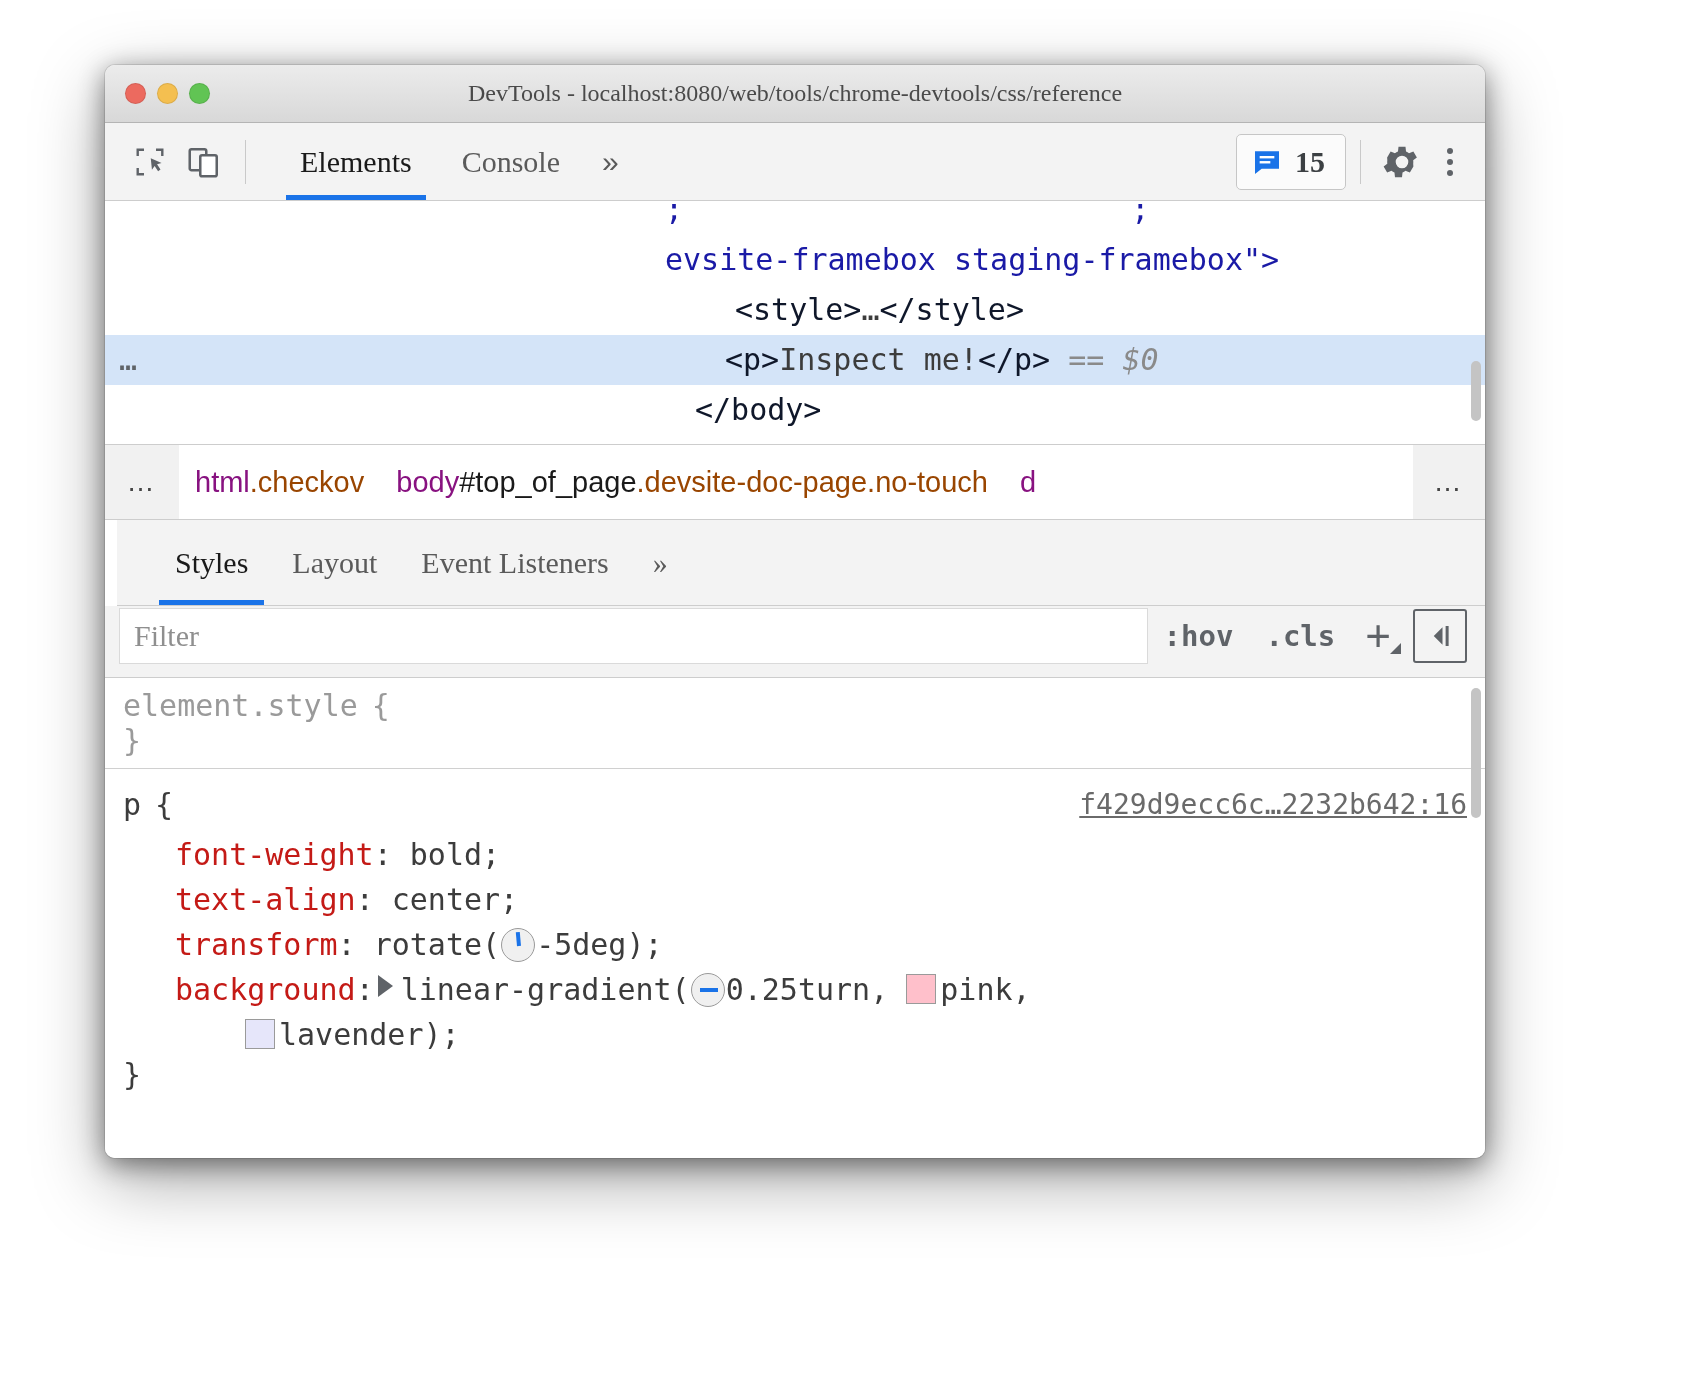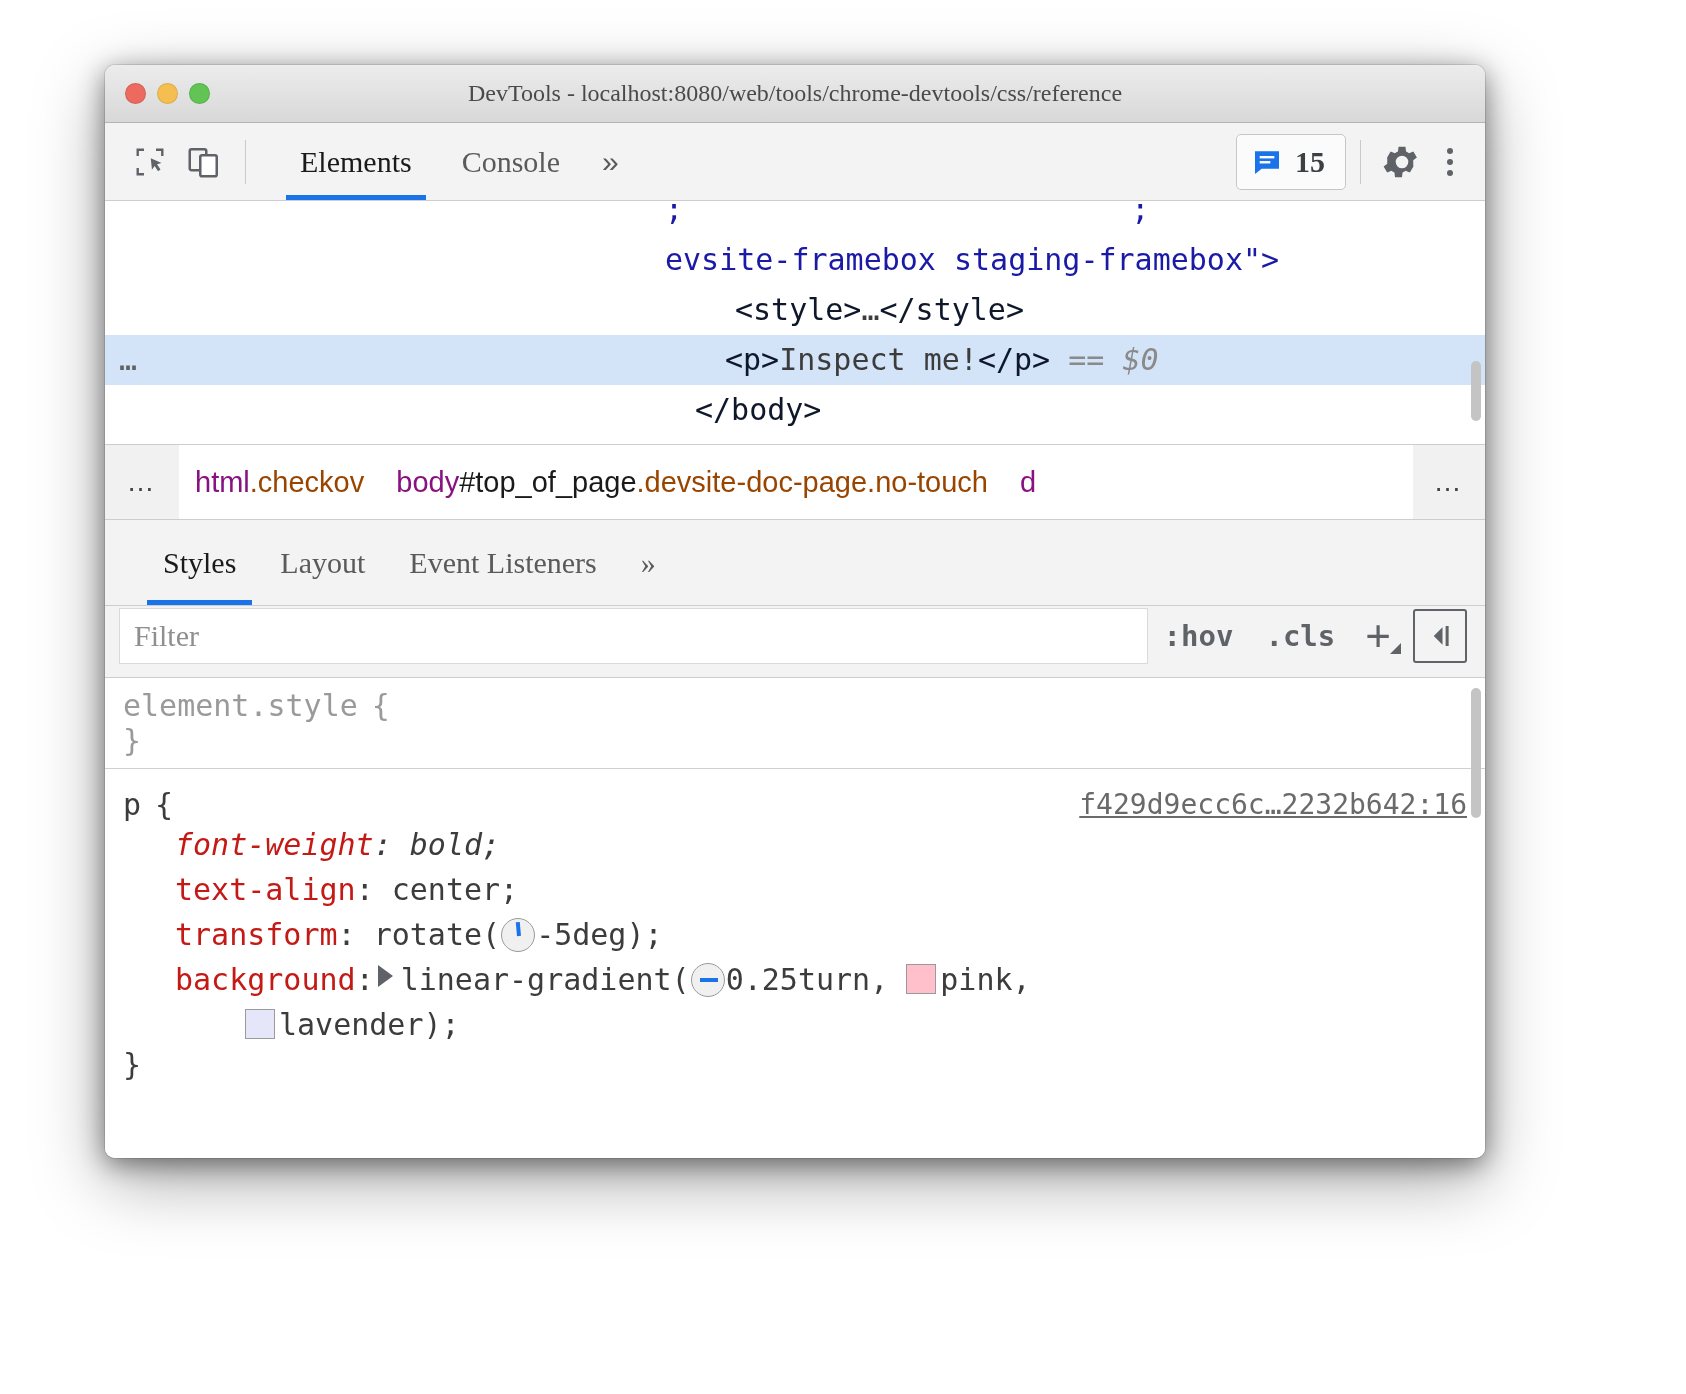--- a/index.html
+++ b/index.html
@@ -129,21 +129,21 @@
   .crumb-right {
     margin-left:auto; flex:none; height:100%; width: 72px;
     background:#f1f1f1; display:flex; align-items:center; justify-content:center;
     color:#444; letter-spacing:3px; font-size:28px;
   }
 
   
   .sp-tabs {
     flex:none; height: 86px; background:#f3f3f3;
     border-bottom: 1px solid #cdcdcd;
-    display:flex; align-items:center; padding-left: 36px;
+    display:flex; align-items:center; padding-left: 36px; margin-left: 12px;
   }
   .sp-tab {
     font-size: 30px; color:#5a5a5a; padding: 0 22px; height:100%;
     display:flex; align-items:center; position:relative;
     font-family:"Liberation Serif", serif;
   }
   .sp-tab.active { color:#1a1a1a; }
   .sp-tab.active::after {
     content:""; position:absolute; left:6px; right:6px; bottom:0;
     height:5px; background:#1a73e8;
@@ -367,21 +367,21 @@
         <div class="brace sel-text dim">}</div>
       </div>
 
       <div class="rule" style="padding-top:18px;">
         <div class="rule-head">
           <span class="sel-text">p</span>
           <span class="sel-text" style="margin-left:14px;">{</span>
           <a class="src-link" href="#">f429d9ecc6c…2232b642:16</a>
         </div>
 
-        <div class="decl" style="margin-top:0;font-style:italic;">
+        <div class="decl" style="margin-top:10px;">
           <span class="prop">font-weight</span><span class="val">: </span><span class="val">bold;</span>
         </div>
 
         <div class="decl">
           <span class="prop">text-align</span><span class="val">: </span><span class="val">center;</span>
         </div>
 
         <div class="decl">
           <span class="prop">transform</span><span class="val">: </span><span class="val">rotate(</span><span class="swatch-angle"></span><span class="val">-5deg);</span>
         </div>

